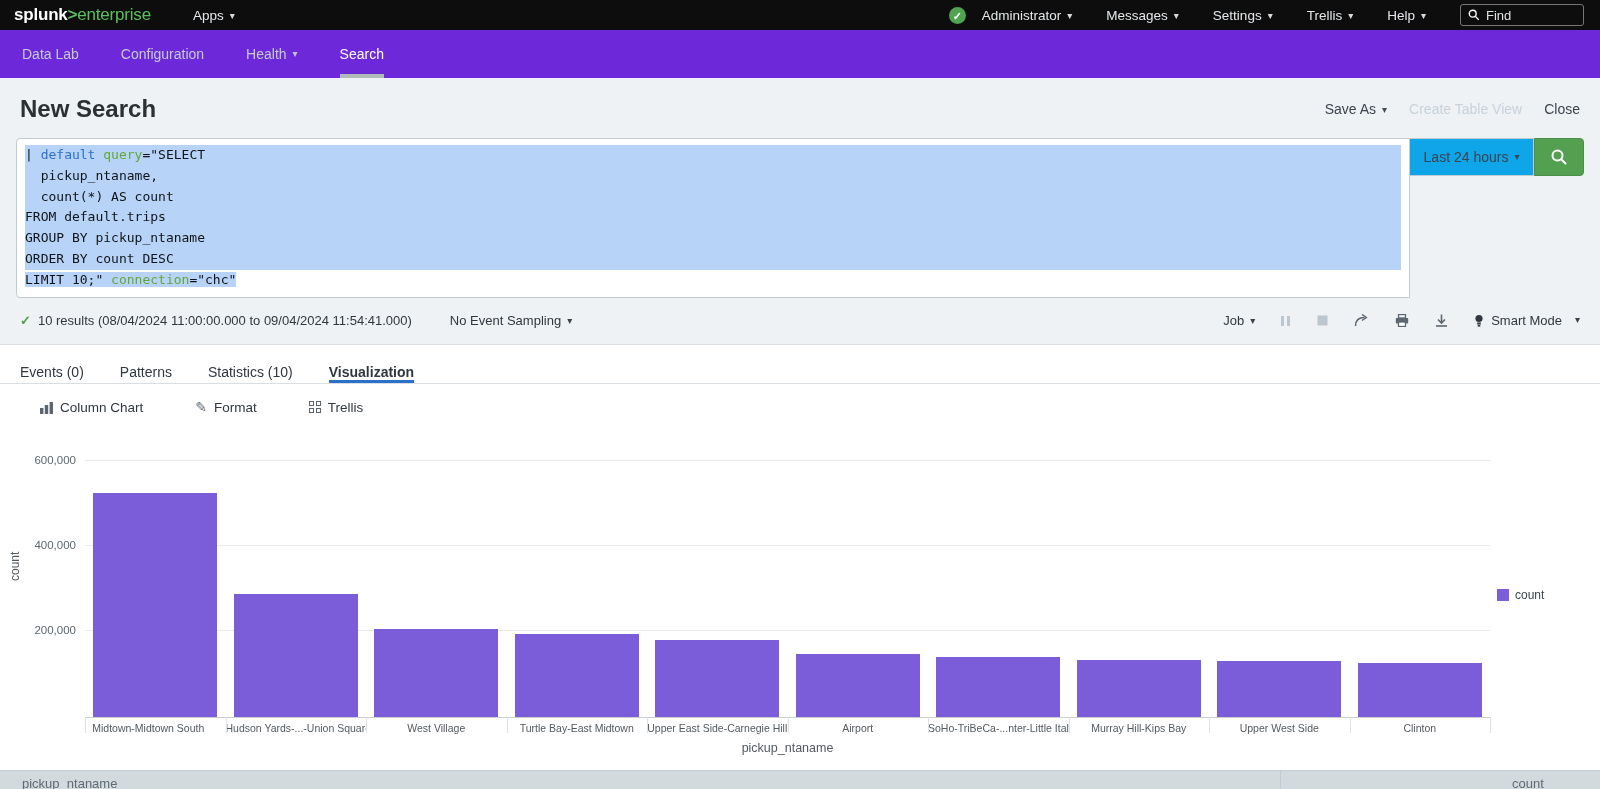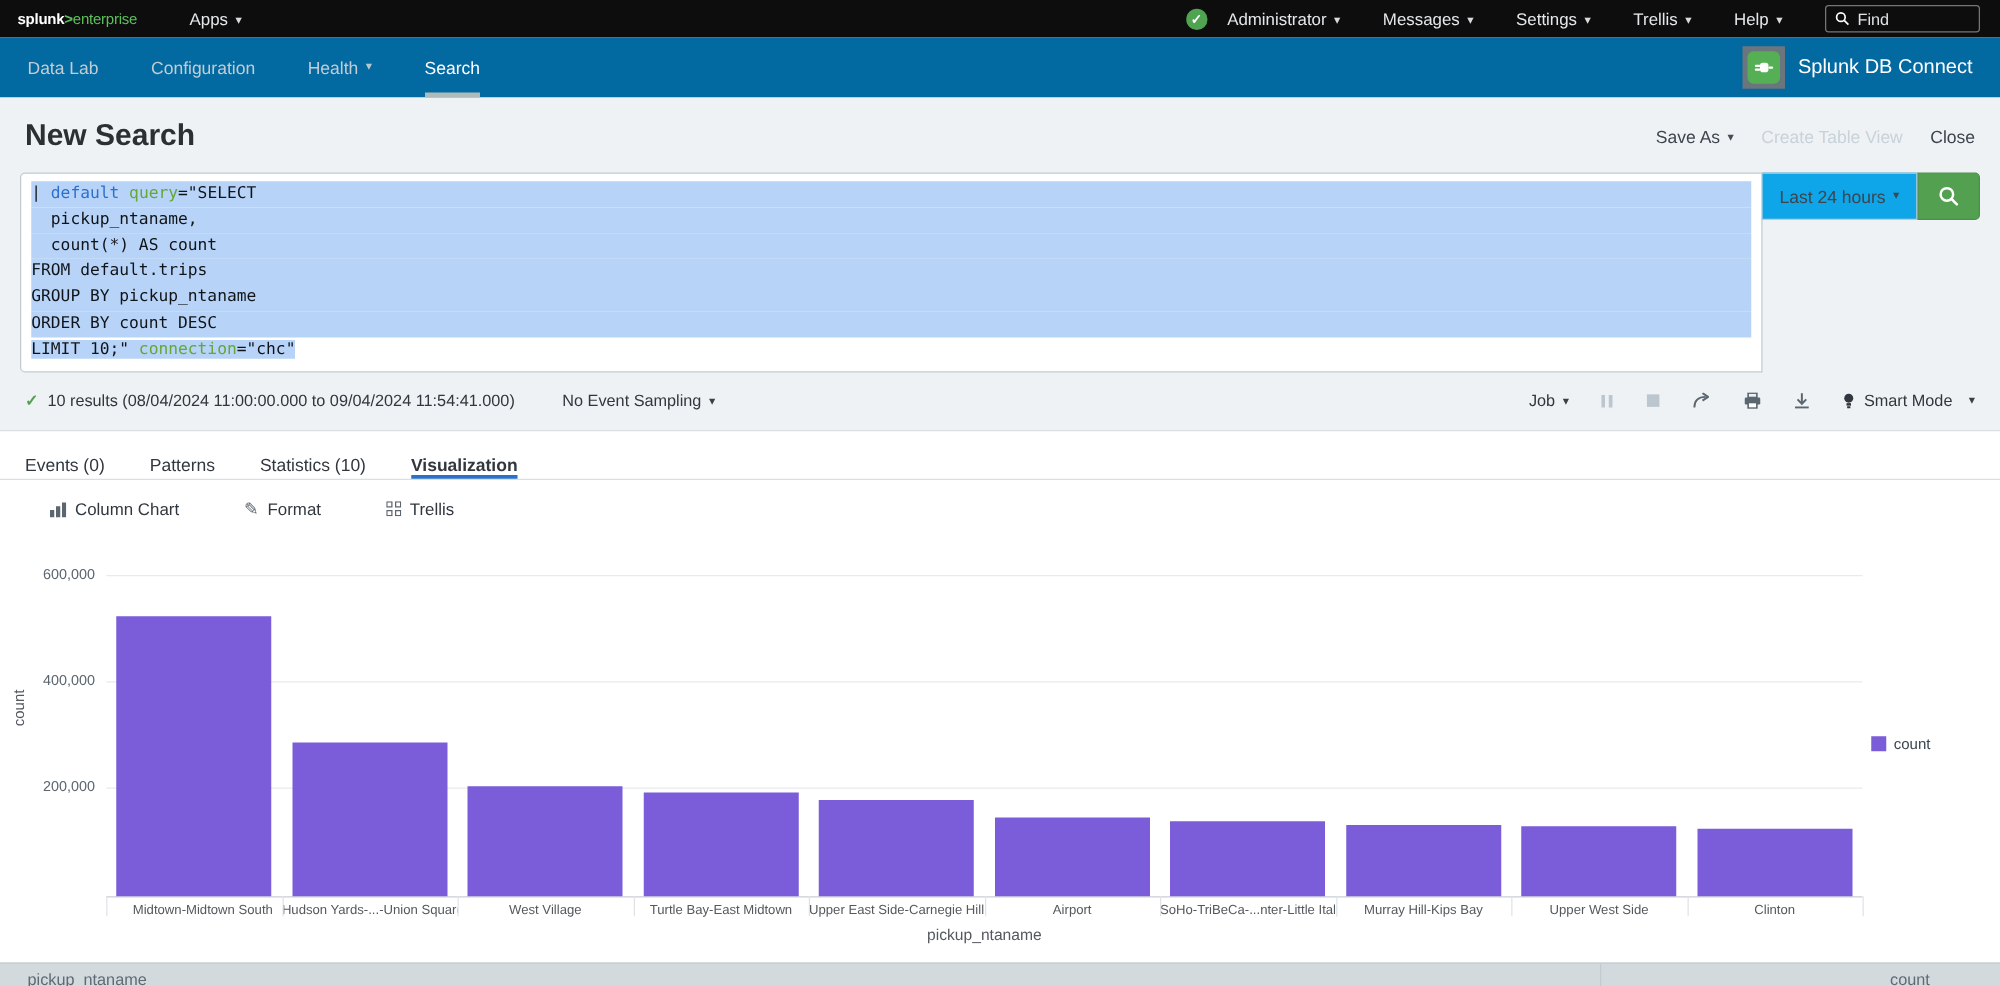--- a/index.html
+++ b/index.html
@@ -1,39 +1,39 @@
 <!DOCTYPE html>
 <html><head>
 <meta charset="utf-8">
 <style>
   * { margin:0; padding:0; box-sizing:border-box; }
   html,body { width:1600px; height:789px; overflow:hidden; background:#fff;
     font-family:"Liberation Sans", sans-serif; color:#3c444d; }
 
   
   .topbar { height:30px; background:#0d0d0d; display:flex; align-items:center; padding:0 14px; }
-  .logo { font-size:12px; letter-spacing:-0.2px; margin-right:42px; cursor:pointer; white-space:nowrap; }
+  .logo { font-size:17px; letter-spacing:-0.2px; margin-right:42px; cursor:pointer; white-space:nowrap; }
   .logo-splunk { color:#fff; font-weight:bold; }
   .logo-gt { color:#5cc05c; font-weight:bold; }
   .logo-ent { color:#5cc05c; font-weight:300; }
   .top-item { color:#e4e8eb; font-size:13.5px; margin-right:34px; cursor:pointer; white-space:nowrap; }
   .caret::after { content:"▾"; font-size:10px; margin-left:6px; position:relative; top:-1px; opacity:.95; }
   .spacer { flex:1; }
   .status-circle { width:17px; height:17px; border-radius:50%; background:#4fa351; margin-right:16px;
     display:flex; align-items:center; justify-content:center; cursor:pointer; flex:0 0 auto; }
   .check-icon::before { content:"✓"; color:#fff; font-size:11px; font-weight:bold; }
   .find-box { display:flex; align-items:center; gap:6px; width:124px; height:22px; margin-right:2px;
     border:1px solid #767676; border-radius:3px; background:#0d0d0d; padding:0 7px; }
   .find-box svg { flex:0 0 auto; }
   .find-input { background:transparent; border:none; outline:none; color:#e4e8eb; font-size:13px; width:100%;
     font-family:"Liberation Sans",sans-serif; }
   .find-input::placeholder { color:#dfe3e6; opacity:1; }
 
   
-  .appbar { height:48px; background:#0369a1; display:flex; align-items:stretch; padding:0 22px; }
+  .appbar { height:48px; background:#6d28d9; display:flex; align-items:stretch; padding:0 22px; }
   .app-item { display:flex; align-items:center; color:#c3ccd3; font-size:14px; margin-right:42px;
     cursor:pointer; border-bottom:4px solid transparent; padding-top:4px; white-space:nowrap; }
   .app-item.active { color:#fff; border-bottom-color:#aebcb9; }
   .appbar .spacer { flex:1; }
   .app-title-wrap { display:flex; align-items:center; gap:10px; }
   .dbx-icon { width:34px; height:34px; background:#6b757d; display:flex; align-items:center; justify-content:center; }
   .dbx-icon .plug { width:26px; height:26px; background:#55b055; border-radius:5px; display:flex; align-items:center; justify-content:center; }
   .app-title { color:#fff; font-size:16px; white-space:nowrap; }
 
   
@@ -140,33 +140,20 @@
   <div class="app-item">
       <span>Configuration</span>
     </div>
   <div class="app-item caret">
       <span>Health</span>
     </div>
   <div class="app-item active">
       <span>Search</span>
     </div>
   <div class="spacer"></div>
-  <div class="app-title-wrap">
-    <div class="dbx-icon">
-      <div class="plug">
-        <svg width="18" height="18" viewBox="0 0 24 24">
-          <rect x="8" y="7" width="9" height="10" rx="3" fill="#fff"></rect>
-          <rect x="2.5" y="9" width="6" height="2.4" rx="1" fill="#fff"></rect>
-          <rect x="2.5" y="13" width="6" height="2.4" rx="1" fill="#fff"></rect>
-          <rect x="17" y="11" width="5" height="2.4" rx="1" fill="#fff"></rect>
-        </svg>
-      </div>
-    </div>
-    <span class="app-title">Splunk DB Connect</span>
-  </div>
 </div>
 
 <div class="page">
 
   <div class="page-header">
     <div class="page-title">New Search</div>
     <div class="header-actions">
       <span class="action caret"><span>Save As</span></span>
       <span class="action disabled">Create Table View</span>
       <span class="action">Close</span>
@@ -301,21 +288,21 @@
       <div class="bar" title="Clinton" style="left: 1272.75px; width: 124px; height: 54px; background: rgb(123, 93, 217);"></div>
     </div>
   <div class="x-title">pickup_ntaname</div>
   <div class="legend">
     <span class="legend-swatch" style="background: rgb(123, 93, 217);"></span>
     <span class="legend-label">count</span>
   </div>
 <div class="ylab" style="top: 193.667px;">200,000</div>
     <div class="ylab" style="top: 108.333px;">400,000</div>
     <div class="ylab" style="top: 23px;">600,000</div>
-    <div class="xlab" style="left: 92px; width: 140.5px; top: 291px;">Midtown-Midtown South</div>
+    <div class="xlab" style="left: 78px; width: 140.5px; top: 291px;">Midtown-Midtown South</div>
     <div class="xlab" style="left: 225.5px; width: 140.5px; top: 291px;">Hudson Yards-...-Union Square</div>
     <div class="xlab" style="left: 366px; width: 140.5px; top: 291px;">West Village</div>
     <div class="xlab" style="left: 506.5px; width: 140.5px; top: 291px;">Turtle Bay-East Midtown</div>
     <div class="xlab" style="left: 647px; width: 140.5px; top: 291px;">Upper East Side-Carnegie Hill</div>
     <div class="xlab" style="left: 787.5px; width: 140.5px; top: 291px;">Airport</div>
     <div class="xlab" style="left: 928px; width: 140.5px; top: 291px;">SoHo-TriBeCa-...nter-Little Italy</div>
     <div class="xlab" style="left: 1068.5px; width: 140.5px; top: 291px;">Murray Hill-Kips Bay</div>
     <div class="xlab" style="left: 1209px; width: 140.5px; top: 291px;">Upper West Side</div>
     <div class="xlab" style="left: 1349.5px; width: 140.5px; top: 291px;">Clinton</div>
     <div class="xtick" style="left: 85px; top: 286px;"></div>

